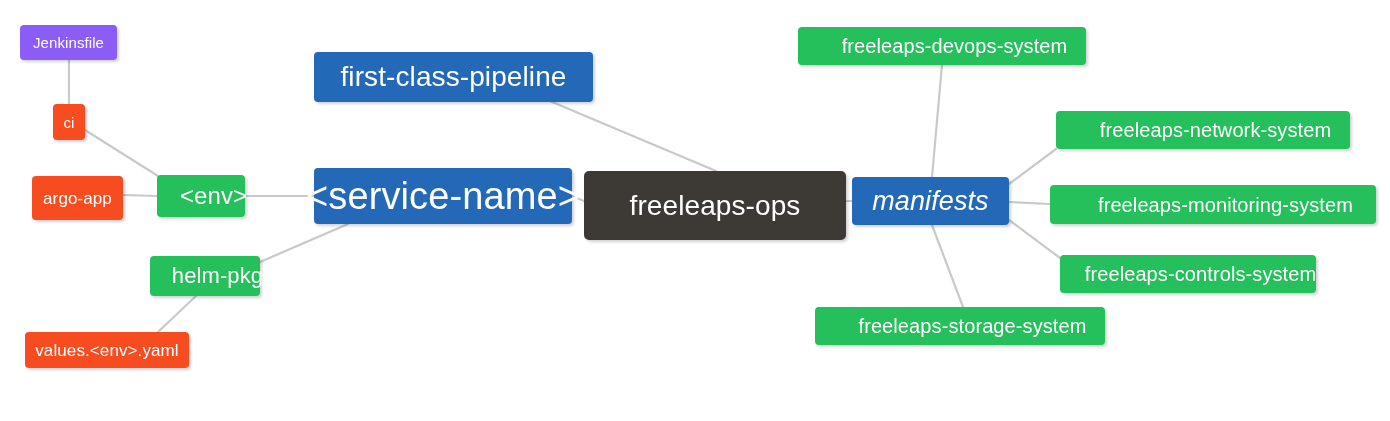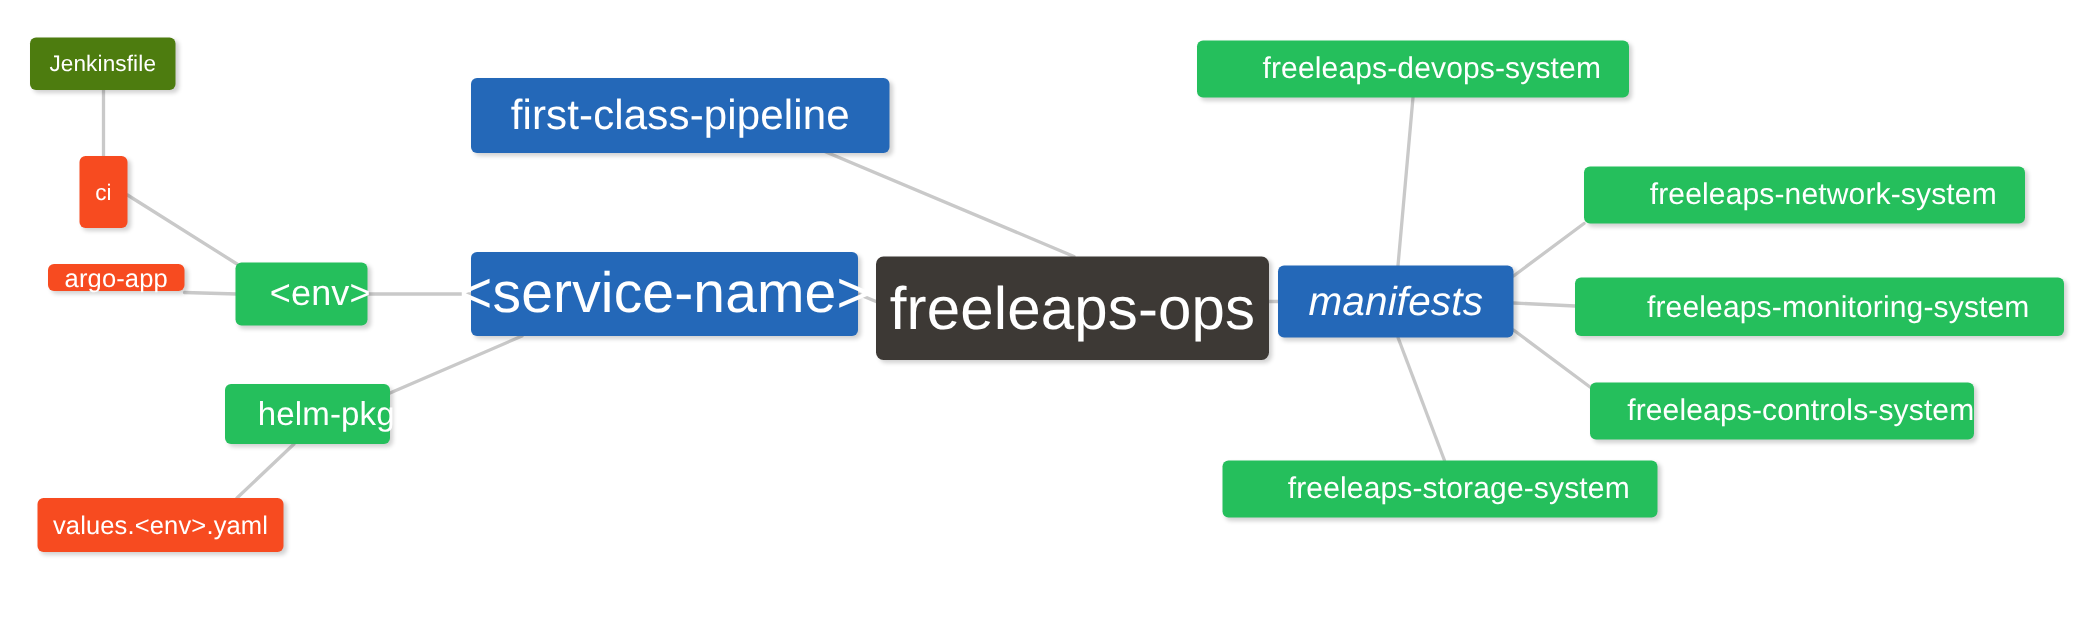--- a/index.html
+++ b/index.html
@@ -35,21 +35,21 @@
     white-space: nowrap;
     border-radius: 4px;
     box-shadow: 2px 2px 3px rgba(0,0,0,0.18);
     letter-spacing: 0.1px;
     line-height: 1;
     padding: 0 10px;
   }
   .lvl-root   { background: #3d3935; font-size: 30px; border-radius: 5px; }
   .lvl-blue   { background: #2468b8; }
   .lvl-green  { background: #25bf5c; padding-left: 35px; }
-  .lvl-orange { background: #4d7c0f; }
+  .lvl-orange { background: #8b5cf6; }
   .lvl-red    { background: #f74b20; }
 </style>
 </head>
 <body>
 
 <div id="canvas">
   <svg id="edges" viewBox="0 0 1390 421" xmlns="http://www.w3.org/2000/svg">
       <line x1="69" y1="60" x2="69" y2="104" stroke="#c9c9c9" stroke-width="2.2" stroke-linecap="round"></line>
       <line x1="85" y1="130" x2="158" y2="176" stroke="#c9c9c9" stroke-width="2.2" stroke-linecap="round"></line>
       <line x1="123" y1="195" x2="158" y2="196" stroke="#c9c9c9" stroke-width="2.2" stroke-linecap="round"></line>
@@ -60,28 +60,28 @@
       <line x1="519" y1="88" x2="716" y2="171" stroke="#c9c9c9" stroke-width="2.2" stroke-linecap="round"></line>
       <line x1="846" y1="201" x2="852" y2="201" stroke="#c9c9c9" stroke-width="2.2" stroke-linecap="round"></line>
       <line x1="932" y1="177" x2="942" y2="65" stroke="#c9c9c9" stroke-width="2.2" stroke-linecap="round"></line>
       <line x1="1009" y1="184" x2="1056" y2="149" stroke="#c9c9c9" stroke-width="2.2" stroke-linecap="round"></line>
       <line x1="1009" y1="202" x2="1050" y2="204" stroke="#c9c9c9" stroke-width="2.2" stroke-linecap="round"></line>
       <line x1="1009" y1="220" x2="1060" y2="258" stroke="#c9c9c9" stroke-width="2.2" stroke-linecap="round"></line>
       <line x1="932" y1="225" x2="963" y2="307" stroke="#c9c9c9" stroke-width="2.2" stroke-linecap="round"></line>
     </svg>
   <div id="nodes">
       <div class="node lvl-orange" style="left: 20px; top: 25px; width: 97px; height: 35px; font-size: 15px;">Jenkinsfile</div>
-      <div class="node lvl-red" style="left: 53px; top: 104px; width: 32px; height: 48px; font-size: 15px;">ci</div>
-      <div class="node lvl-red" style="left: 32px; top: 176px; width: 91px; height: 18px; font-size: 17px;">argo-app</div>
+      <div class="node lvl-red" style="left: 53px; top: 104px; width: 32px; height: 36px; font-size: 15px;">ci</div>
+      <div class="node lvl-red" style="left: 32px; top: 176px; width: 91px; height: 44px; font-size: 17px;">argo-app</div>
       <div class="node lvl-green" style="left: 157px; top: 175px; width: 88px; height: 42px; font-size: 24px;">&lt;env&gt;</div>
       <div class="node lvl-green" style="left: 150px; top: 256px; width: 110px; height: 40px; font-size: 22px;">helm-pkg</div>
       <div class="node lvl-red" style="left: 25px; top: 332px; width: 164px; height: 36px; font-size: 17px;">values.&lt;env&gt;.yaml</div>
       <div class="node lvl-blue" style="left: 314px; top: 168px; width: 258px; height: 56px; font-size: 38px;">&lt;service-name&gt;</div>
       <div class="node lvl-blue" style="left: 314px; top: 38px; width: 279px; height: 50px; font-size: 28px; margin-top: 14px;">first-class-pipeline</div>
-      <div class="node lvl-root" style="left: 584px; top: 171px; width: 262px; height: 69px; font-size: 40px;">freeleaps-ops</div>
+      <div class="node lvl-root" style="left: 584px; top: 171px; width: 262px; height: 69px; font-size: 28px;">freeleaps-ops</div>
       <div class="node lvl-blue" style="left: 852px; top: 177px; width: 157px; height: 48px; font-size: 27px; font-style: italic;">manifests</div>
       <div class="node lvl-green" style="left: 798px; top: 27px; width: 288px; height: 38px; font-size: 20px;">freeleaps-devops-system</div>
       <div class="node lvl-green" style="left: 1056px; top: 111px; width: 294px; height: 38px; font-size: 20px;">freeleaps-network-system</div>
       <div class="node lvl-green" style="left: 1050px; top: 185px; width: 326px; height: 39px; font-size: 20px;">freeleaps-monitoring-system</div>
       <div class="node lvl-green" style="left: 1060px; top: 255px; width: 256px; height: 38px; font-size: 20px;">freeleaps-controls-system</div>
       <div class="node lvl-green" style="left: 815px; top: 307px; width: 290px; height: 38px; font-size: 20px;">freeleaps-storage-system</div>
     </div>
 </div>
 
 </body></html>

